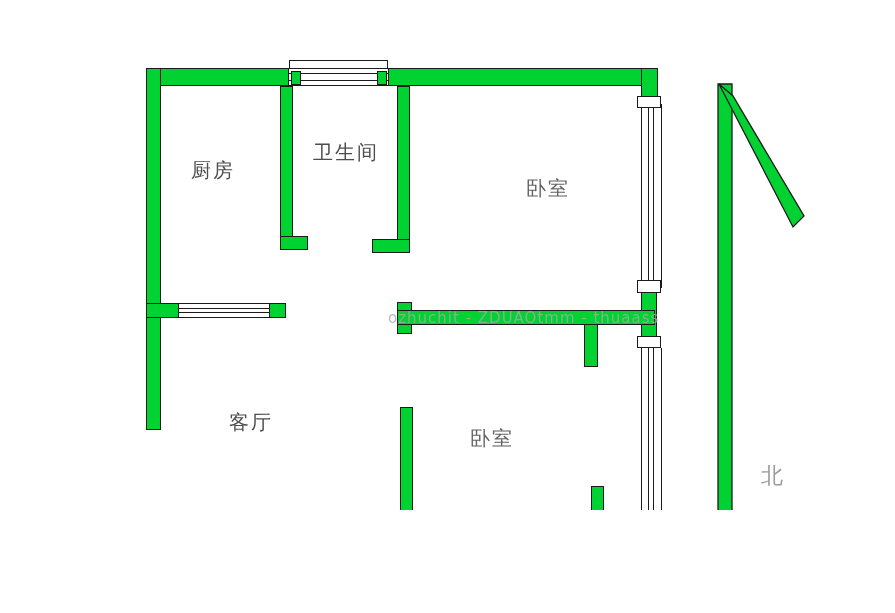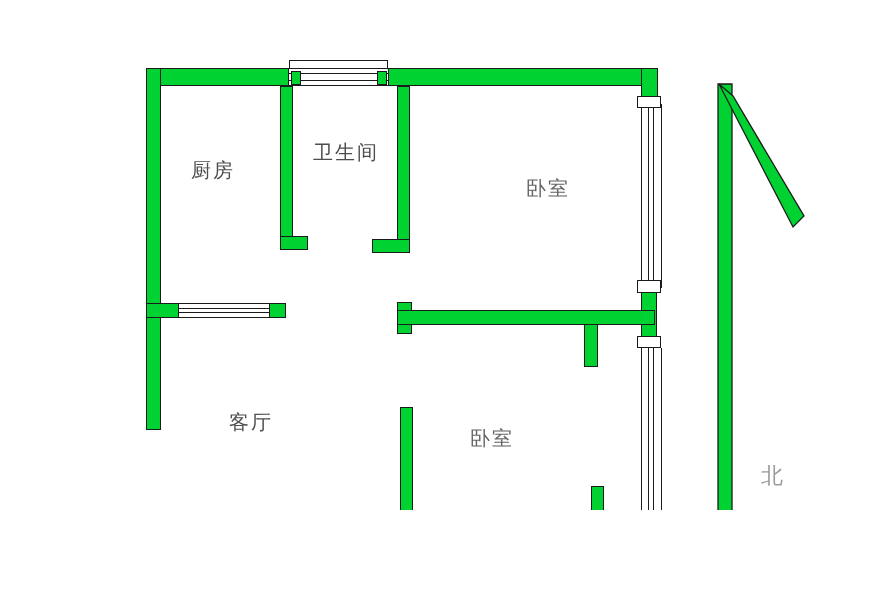--- a/index.html
+++ b/index.html
@@ -103,14 +103,15 @@
     <polygon points="719,84 733,96 804,216 793,227" fill="var(--wall)" stroke="var(--outline)" stroke-width="1.3"></polygon>
   </svg>
 
   <div class="room-label" style="left:191px;top:159px;">厨房</div>
   <div class="room-label" style="left:313px;top:141px;text-align:center;">卫生间</div>
   <div class="room-label" style="left:526px;top:177px;color:#636363;">卧室</div>
   <div class="room-label" style="left:229px;top:411px;">客厅</div>
   <div class="room-label" style="left:470px;top:427px;color:#636363;">卧室</div>
   <div class="compass-label" style="left:761px;top:461px;">北</div>
 
+  <div class="watermark">ozhuchit - ZDUAOtmm - thuaass</div>
 
 </div>
 
 </body></html>

